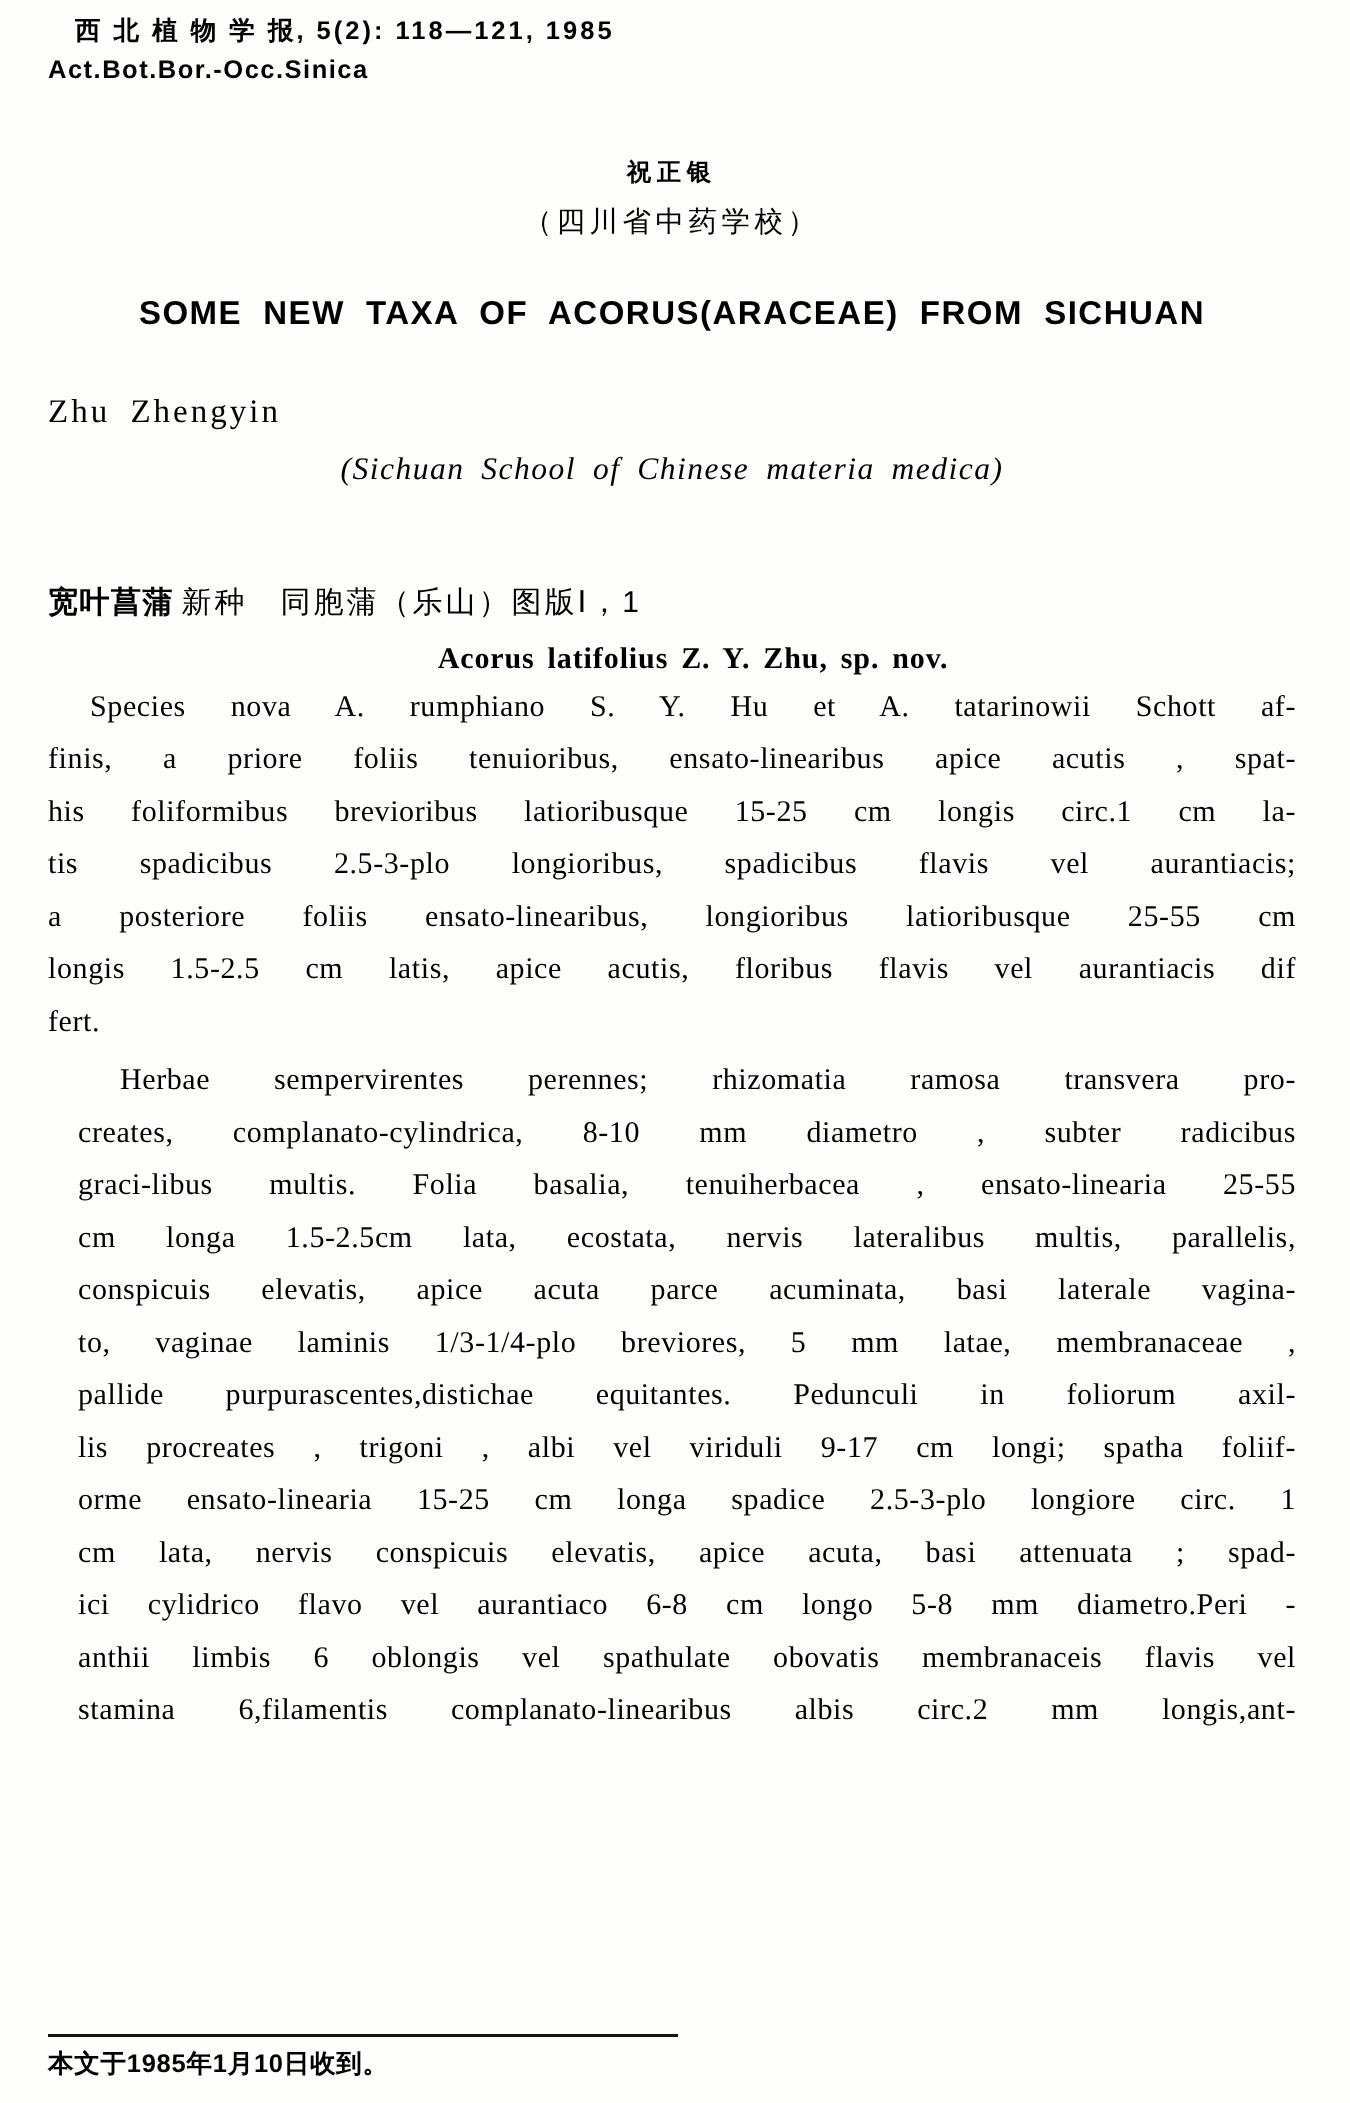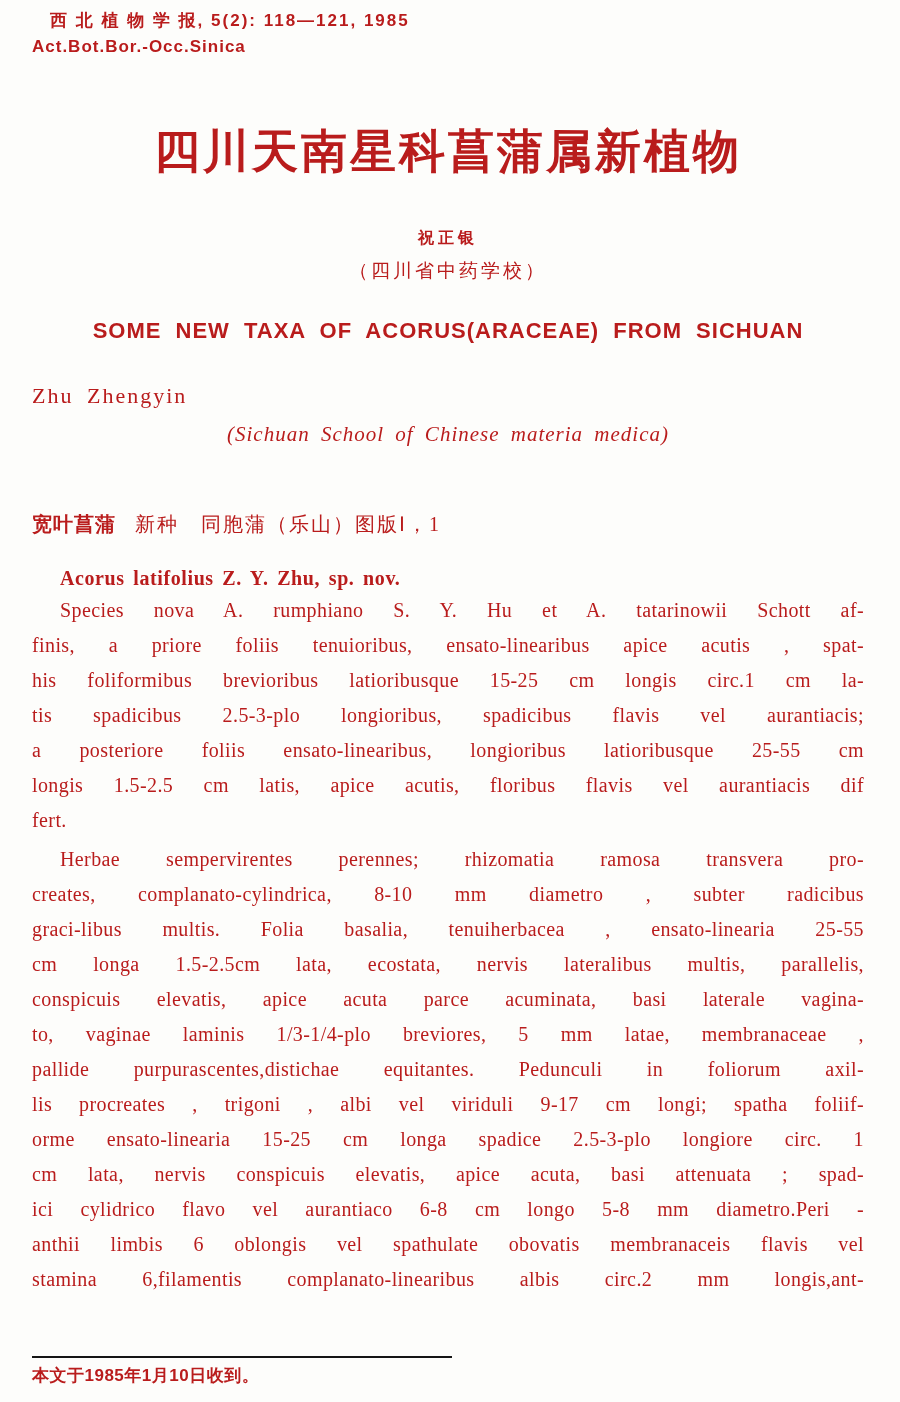--- a/index.html
+++ b/index.html
@@ -1,21 +1,21 @@
 <!DOCTYPE html>
 <html><head>
 <meta charset="utf-8">
 <style>
   html,body{margin:0;padding:0;background:#e8e8e6;}
   .page{
     position:relative;
     width:900px;height:1402px;
     margin:0 auto;
     background:#fdfdfb;
-    color:#b91c1c;
+    color:#000000;
     overflow:hidden;
     box-sizing:border-box;
     padding:8px 36px 0 32px;
   }
   
   .jheader{font-family:"Liberation Sans",sans-serif;font-weight:bold;}
   .jname{font-size:17px;line-height:26px;letter-spacing:2px;padding-left:18px;}
   .jabbr{font-size:17px;line-height:26px;letter-spacing:1px;}
   
   .title-cn{
@@ -30,26 +30,26 @@
   .title-en{margin-top:32px;text-align:center;font-family:"Liberation Sans",sans-serif;
     font-weight:bold;font-size:22px;line-height:30px;letter-spacing:1px;word-spacing:7px;}
   .author-en{margin-top:36px;text-align:left;font-family:"Liberation Serif",serif;
     font-size:22px;line-height:28px;letter-spacing:2px;word-spacing:6px;}
   .affil-en{margin-top:9px;text-align:center;font-family:"Liberation Serif",serif;
     font-style:italic;font-size:21px;line-height:30px;letter-spacing:1px;word-spacing:5px;}
   
   .sp-head{margin-top:60px;font-size:20px;line-height:30px;
     font-family:"Liberation Serif",serif;}
   .sp-head .cnbold{font-family:"Liberation Sans",sans-serif;font-weight:900;letter-spacing:1px;}
-  .sp-head .cnrest{margin-left:14px;letter-spacing:2px;font-family:Liberation Serif, serif;}
-  .sp-name{margin-top:24px;font-family:"Liberation Serif",serif;font-weight:bold;
-    font-size:20px;line-height:30px;text-indent:28px;letter-spacing:0.6px;word-spacing:3px;}
+  .sp-head .cnrest{letter-spacing:2px;font-family:Liberation Sans, sans-serif;}
+  .sp-name{margin-top:7px;font-family:"Liberation Serif",serif;font-weight:bold;
+    font-size:20px;line-height:30px;text-indent:28px;letter-spacing:0.6px;word-spacing:3px;text-align:center;}
   
   .para{}
-  .para2{margin-top:4px;}
+  .para2{margin-top:4px;margin-left:20px;}
   .line{
     font-family:"Liberation Serif","DejaVu Serif",serif;
     font-size:20px;line-height:35px;
     letter-spacing:0.4px;
     white-space:nowrap;
     text-align:justify;text-align-last:justify;
   }
   .line.indent{text-indent:28px;}
   .line.last{text-align-last:left;}
   
@@ -61,21 +61,20 @@
 </head>
 <body>
 
 <div class="page">
 
   <div class="jheader">
     <div class="jname">西 北 植 物 学 报, 5(2): 118—121, 1985</div>
     <div class="jabbr">Act.Bot.Bor.-Occ.Sinica</div>
   </div>
 
-  <div class="title-cn">四川天南星科菖蒲属新植物</div>
 
   <div class="author-cn">祝正银</div>
 
   <div class="affil-cn">（四川省中药学校）</div>
 
   <div class="title-en">SOME NEW TAXA OF ACORUS(ARACEAE) FROM SICHUAN</div>
 
   <div class="author-en">Zhu Zhengyin</div>
 
   <div class="affil-en">(Sichuan School of Chinese materia medica)</div>

